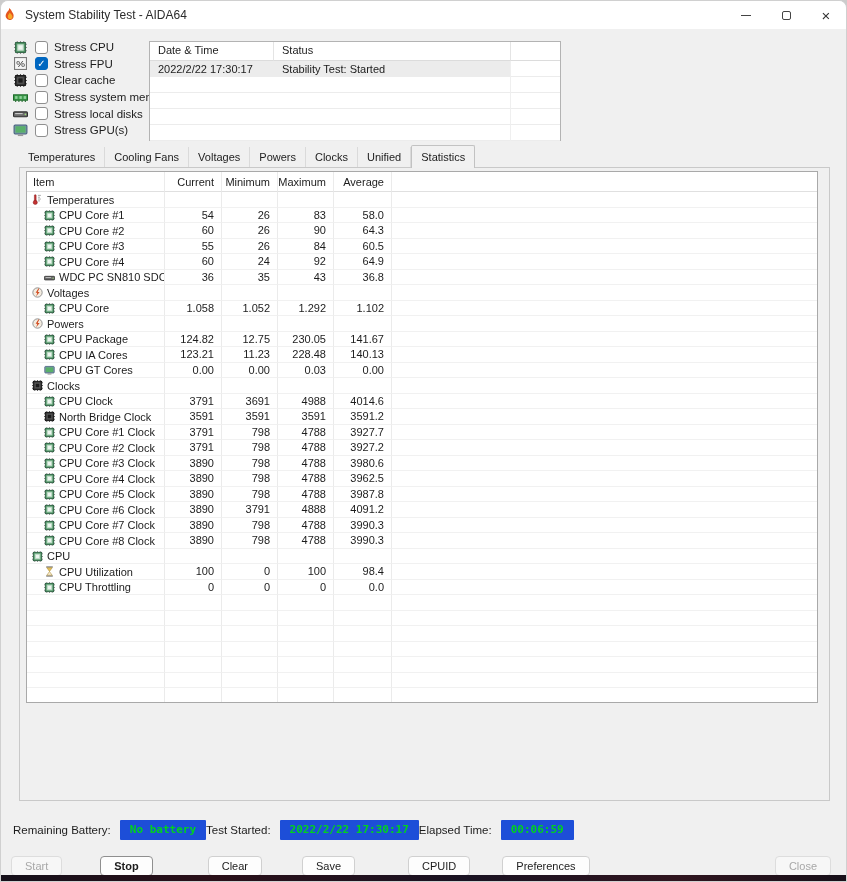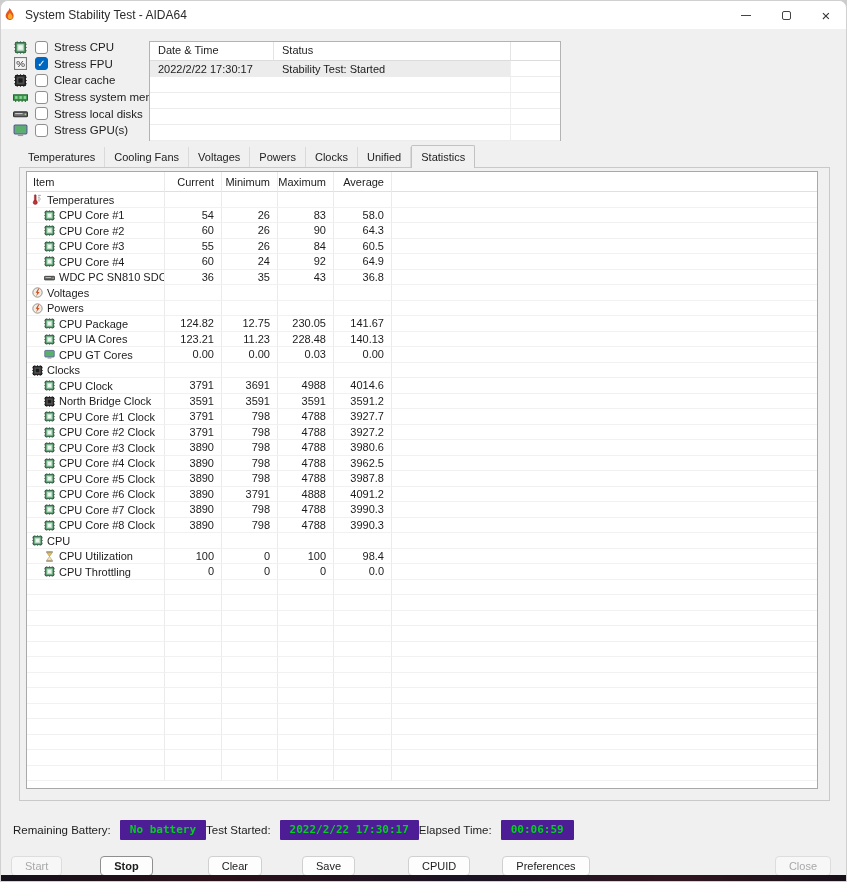--- a/index.html
+++ b/index.html
@@ -54,40 +54,40 @@
   .tab.active {
     height: 23px; background: #f1f1f1; border: 1px solid #c2c2c2; border-bottom: none;
     border-radius: 2px 2px 0 0; margin-bottom: -1px; padding-top: 5px;
   }
   
   .tabpanel {
     margin: 0 18px; width: 811px; height: 634px; border: 1px solid #c9c9c9;
     background: #f0f0f0; padding: 3px 0 0 6px; position: relative; z-index: 1;
   }
   .stats-table {
-    width: 792px; height: 618px; background: #fff; border: 1px solid #a9a9a9;
+    width: 792px; height: 532px; background: #fff; border: 1px solid #a9a9a9;
     font-size: 11px; color: #1c1c1c; overflow: hidden;
   }
   .st-row { display: grid; grid-template-columns: 138px 57px 56px 56px 58px auto; height: 15.5px; }
   .st-row.st-head { height: 20px; }
   .st-cell { border-right: 1px solid #ebebeb; border-bottom: 1px solid #f1f1f1; overflow: hidden; white-space: nowrap; padding-top: 1px; }
   .st-cell.st-fill { border-right: none; }
   .st-head .st-cell { border-bottom: 1px solid #e0e0e0; padding-top: 4px; }
   .st-cell.num { text-align: right; padding-right: 7px; }
   .st-head .st-cell:first-child { padding-left: 6px; }
   .st-item { display: flex; align-items: center; gap: 4px; }
   .st-row.group .st-item { padding-left: 5px; }
   .st-row.item .st-item { padding-left: 17px; }
   .st-item svg.ic { width: 11px; height: 11px; flex: 0 0 11px; }
   
   .status-row { display: flex; align-items: center; margin: 17px 0 0 12px; height: 23px; }
   .status-pair { display: flex; align-items: center; }
   .status-label { font-size: 11.5px; color: #1c1c1c; margin-right: 9px; }
   .status-value {
-    background: #4c1d95; color: #00d21f; font-family: "DejaVu Sans Mono", monospace;
+    background: #1d4ed8; color: #00d21f; font-family: "DejaVu Sans Mono", monospace;
     font-size: 11px; font-weight: bold; padding: 3px 10px 4px 10px; text-align: center;
     border-radius: 1px;
   }
   .status-pair:nth-child(1) .status-value { min-width: 72px; }
   .status-pair:nth-child(2) .status-value { min-width: 120px; }
   .status-pair:nth-child(3) .status-value { min-width: 66px; }
   
   .button-row { display: flex; align-items: center; margin-top: 14px; height: 21px; gap: 24px; }
   .btn {
     height: 20px; padding: 0 13px; font-family: "Liberation Sans", sans-serif;
@@ -371,20 +371,33 @@
                 <use href="#i-bolt"></use>
               </svg>
               <span>Voltages</span>
             </div>
             <div class="st-cell num"></div>
             <div class="st-cell num"></div>
             <div class="st-cell num"></div>
             <div class="st-cell num"></div>
             <div class="st-cell st-fill"></div>
           </div>
+          <div class="st-row item">
+            <div class="st-cell st-item">
+              <svg class="ic">
+                <use href="#i-chip-green"></use>
+              </svg>
+              <span>CPU Core</span>
+            </div>
+            <div class="st-cell num">1.058</div>
+            <div class="st-cell num">1.052</div>
+            <div class="st-cell num">1.292</div>
+            <div class="st-cell num">1.102</div>
+            <div class="st-cell st-fill"></div>
+          </div>
           <div class="st-row group">
             <div class="st-cell st-item">
               <svg class="ic">
                 <use href="#i-bolt"></use>
               </svg>
               <span>Powers</span>
             </div>
             <div class="st-cell num"></div>
             <div class="st-cell num"></div>
             <div class="st-cell num"></div>

